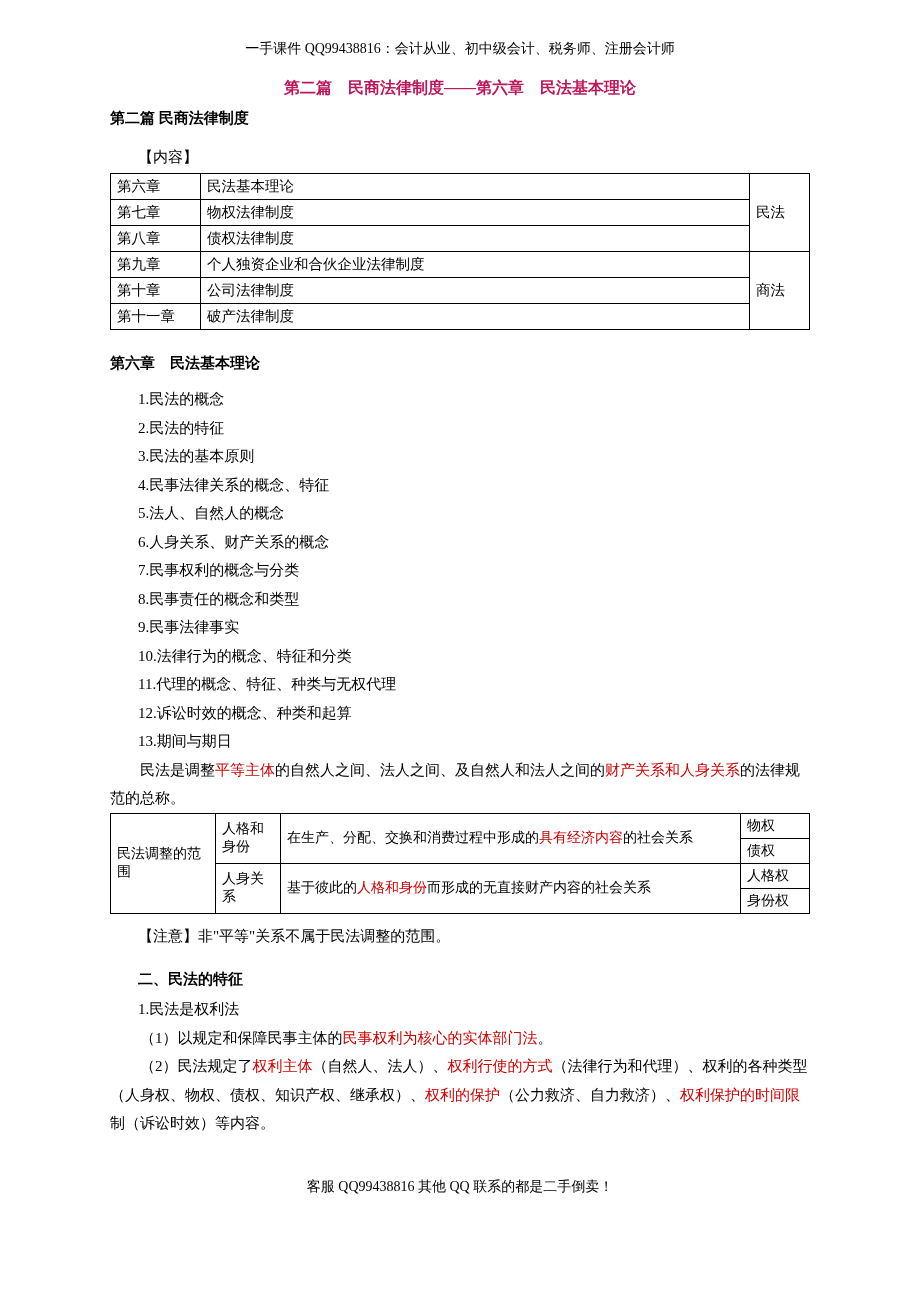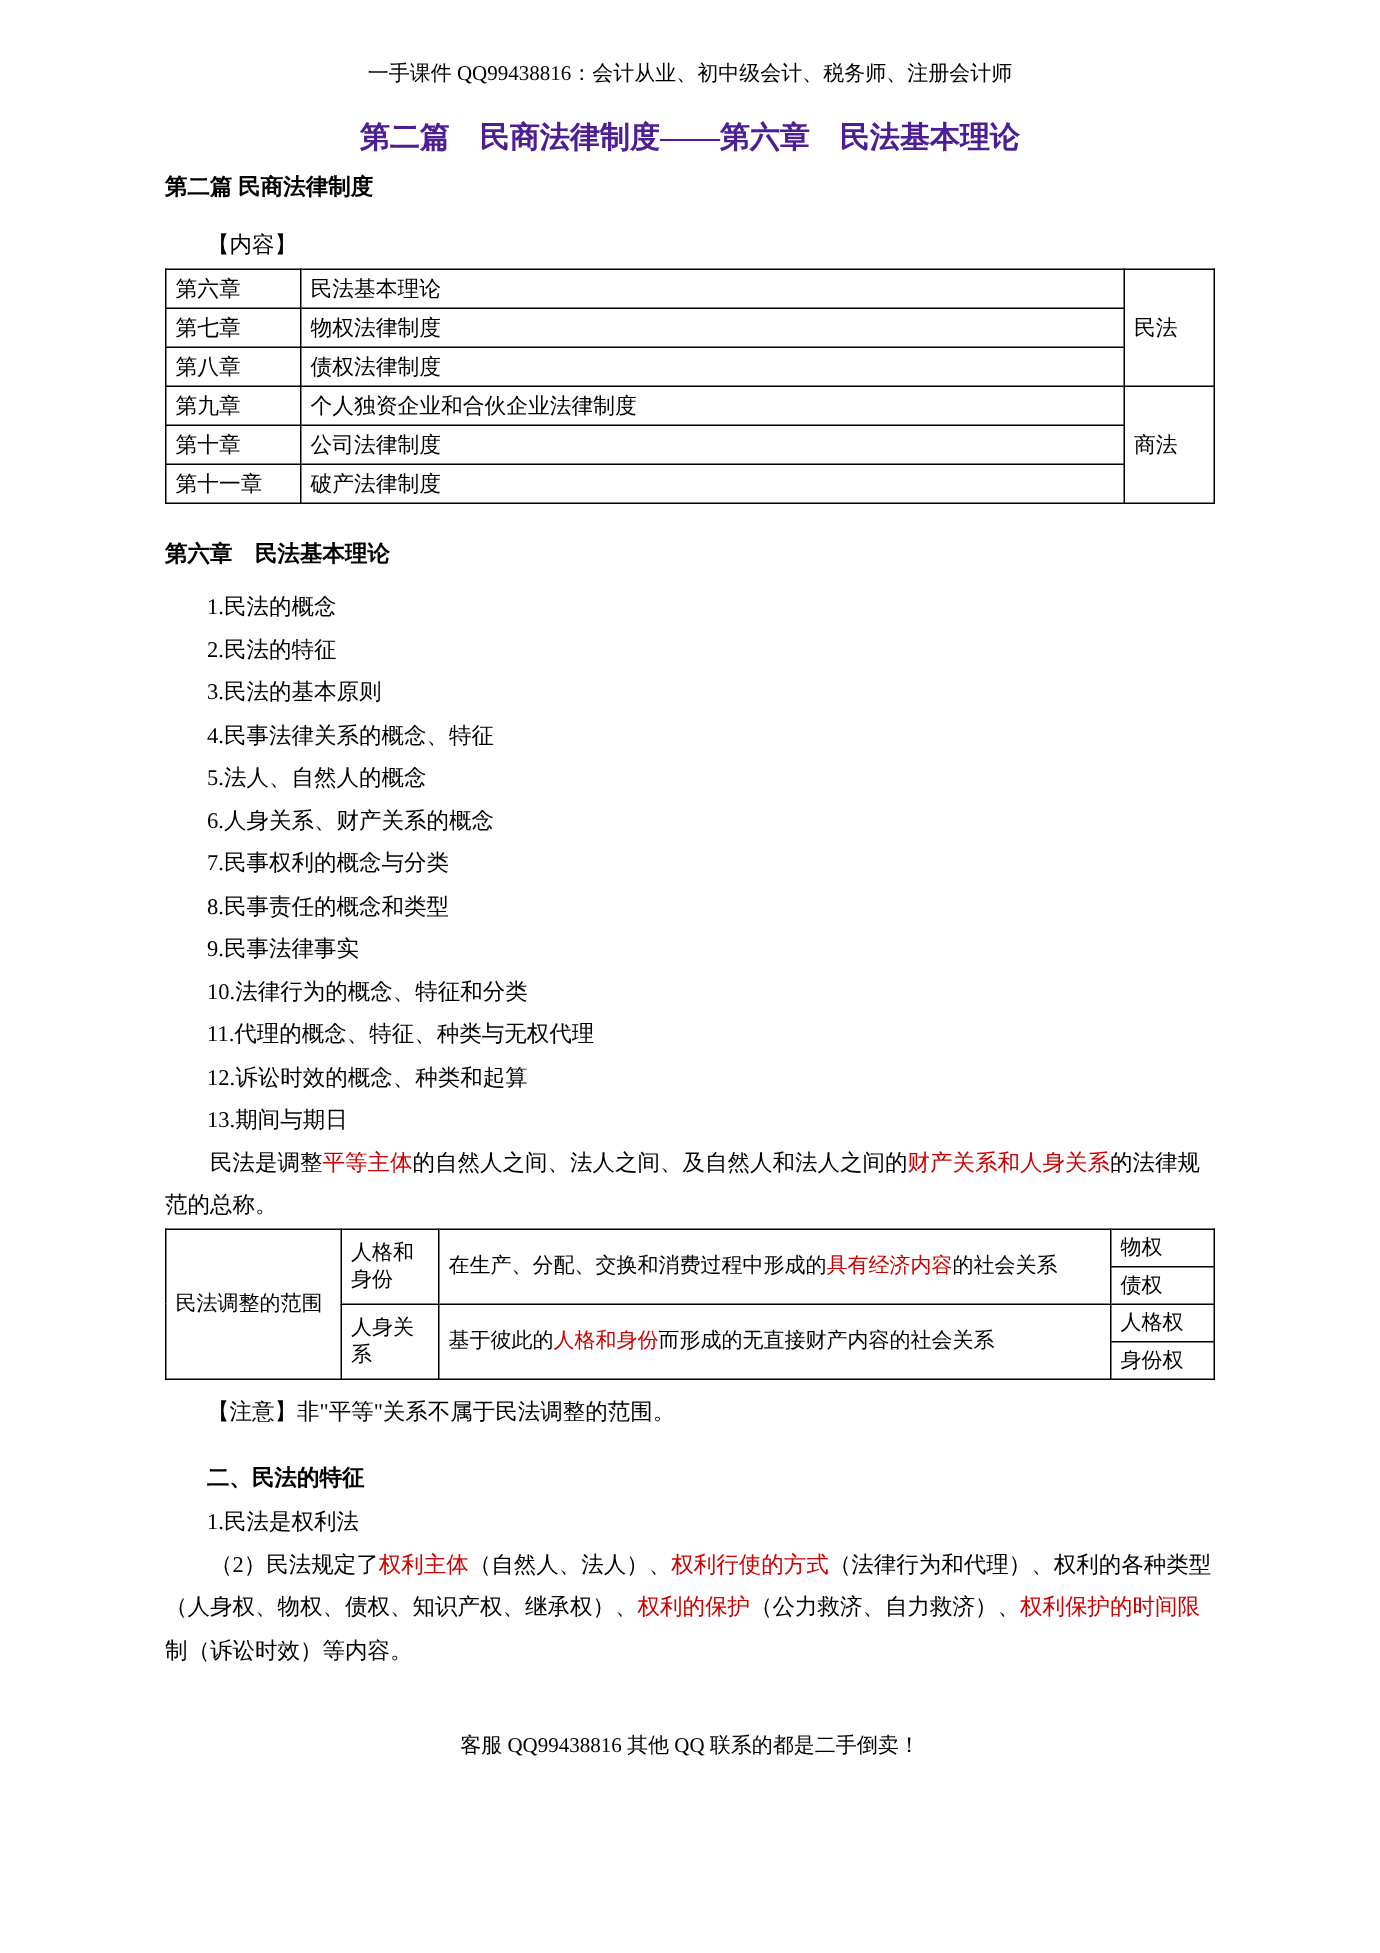--- a/index.html
+++ b/index.html
@@ -15,23 +15,23 @@
       width: 920px;
       margin: 0 auto;
       padding: 40px 0;
     }
     .header-line {
       text-align: center;
       font-size: 14px;
       margin-bottom: 20px;
     }
     .title-blue {
-      color: #4c1d95;
+      color: #be185d;
       text-align: center;
-      font-size: 20px;
+      font-size: 16px;
       font-weight: bold;
       margin-bottom: 10px;
     }
     .content {
       padding: 0 110px;
     }
     .section-bold {
       font-weight: bold;
       margin-top: 8px;
       margin-bottom: 8px;
@@ -167,21 +167,21 @@
   </div>
 
 
   <div class="paragraph">
     <span>民法是调整</span><span class="red">平等主体</span><span>的自然人之间、法人之间、及自然人和法人之间的</span><span class="red">财产关系和人身关系</span><span>的法律规范的总称。</span>
   </div>
 
   <table class="table2">
     <tbody>
         <tr>
-      <td rowspan="4" style="width:117px">民法调整的范围</td>
+      <td rowspan="4" style="width:105px">民法调整的范围</td>
       <td rowspan="2" style="width:65px">人格和身份</td>
       <td rowspan="2">
         <span>在生产、分配、交换和消费过程中形成的</span><span class="red">具有经济内容</span><span>的社会关系</span>
       </td>
       <td style="width:69px">物权</td>
     </tr>
     <tr>
       <td>债权</td>
     </tr>
     <tr>
@@ -197,19 +197,22 @@
   </tbody>
     </table>
 
   <div class="note">【注意】非"平等"关系不属于民法调整的范围。</div>
 
   <div class="sub-heading">二、民法的特征</div>
 
   <div class="body-section">
     <div class="indent-more">1.民法是权利法</div>
     <div class="indent">
+      <span>（1）以规定和保障民事主体的</span><span class="red">民事权利为核心的实体部门法</span><span>。</span>
+    </div>
+    <div class="indent">
       <span>（2）民法规定了</span><span class="red">权利主体</span><span>（自然人、法人）、</span><span class="red">权利行使的方式</span><span>（法律行为和代理）、权利的各种类型（人身权、物权、债权、知识产权、继承权）、</span><span class="red">权利的保护</span><span>（公力救济、自力救济）、</span><span class="red">权利保护的时间限</span><span>制（诉讼时效）等内容。</span>
     </div>
   </div>
 
 </div>
 
 <div class="footer-line">客服 QQ99438816 其他 QQ 联系的都是二手倒卖！</div>
 
 </body></html>

